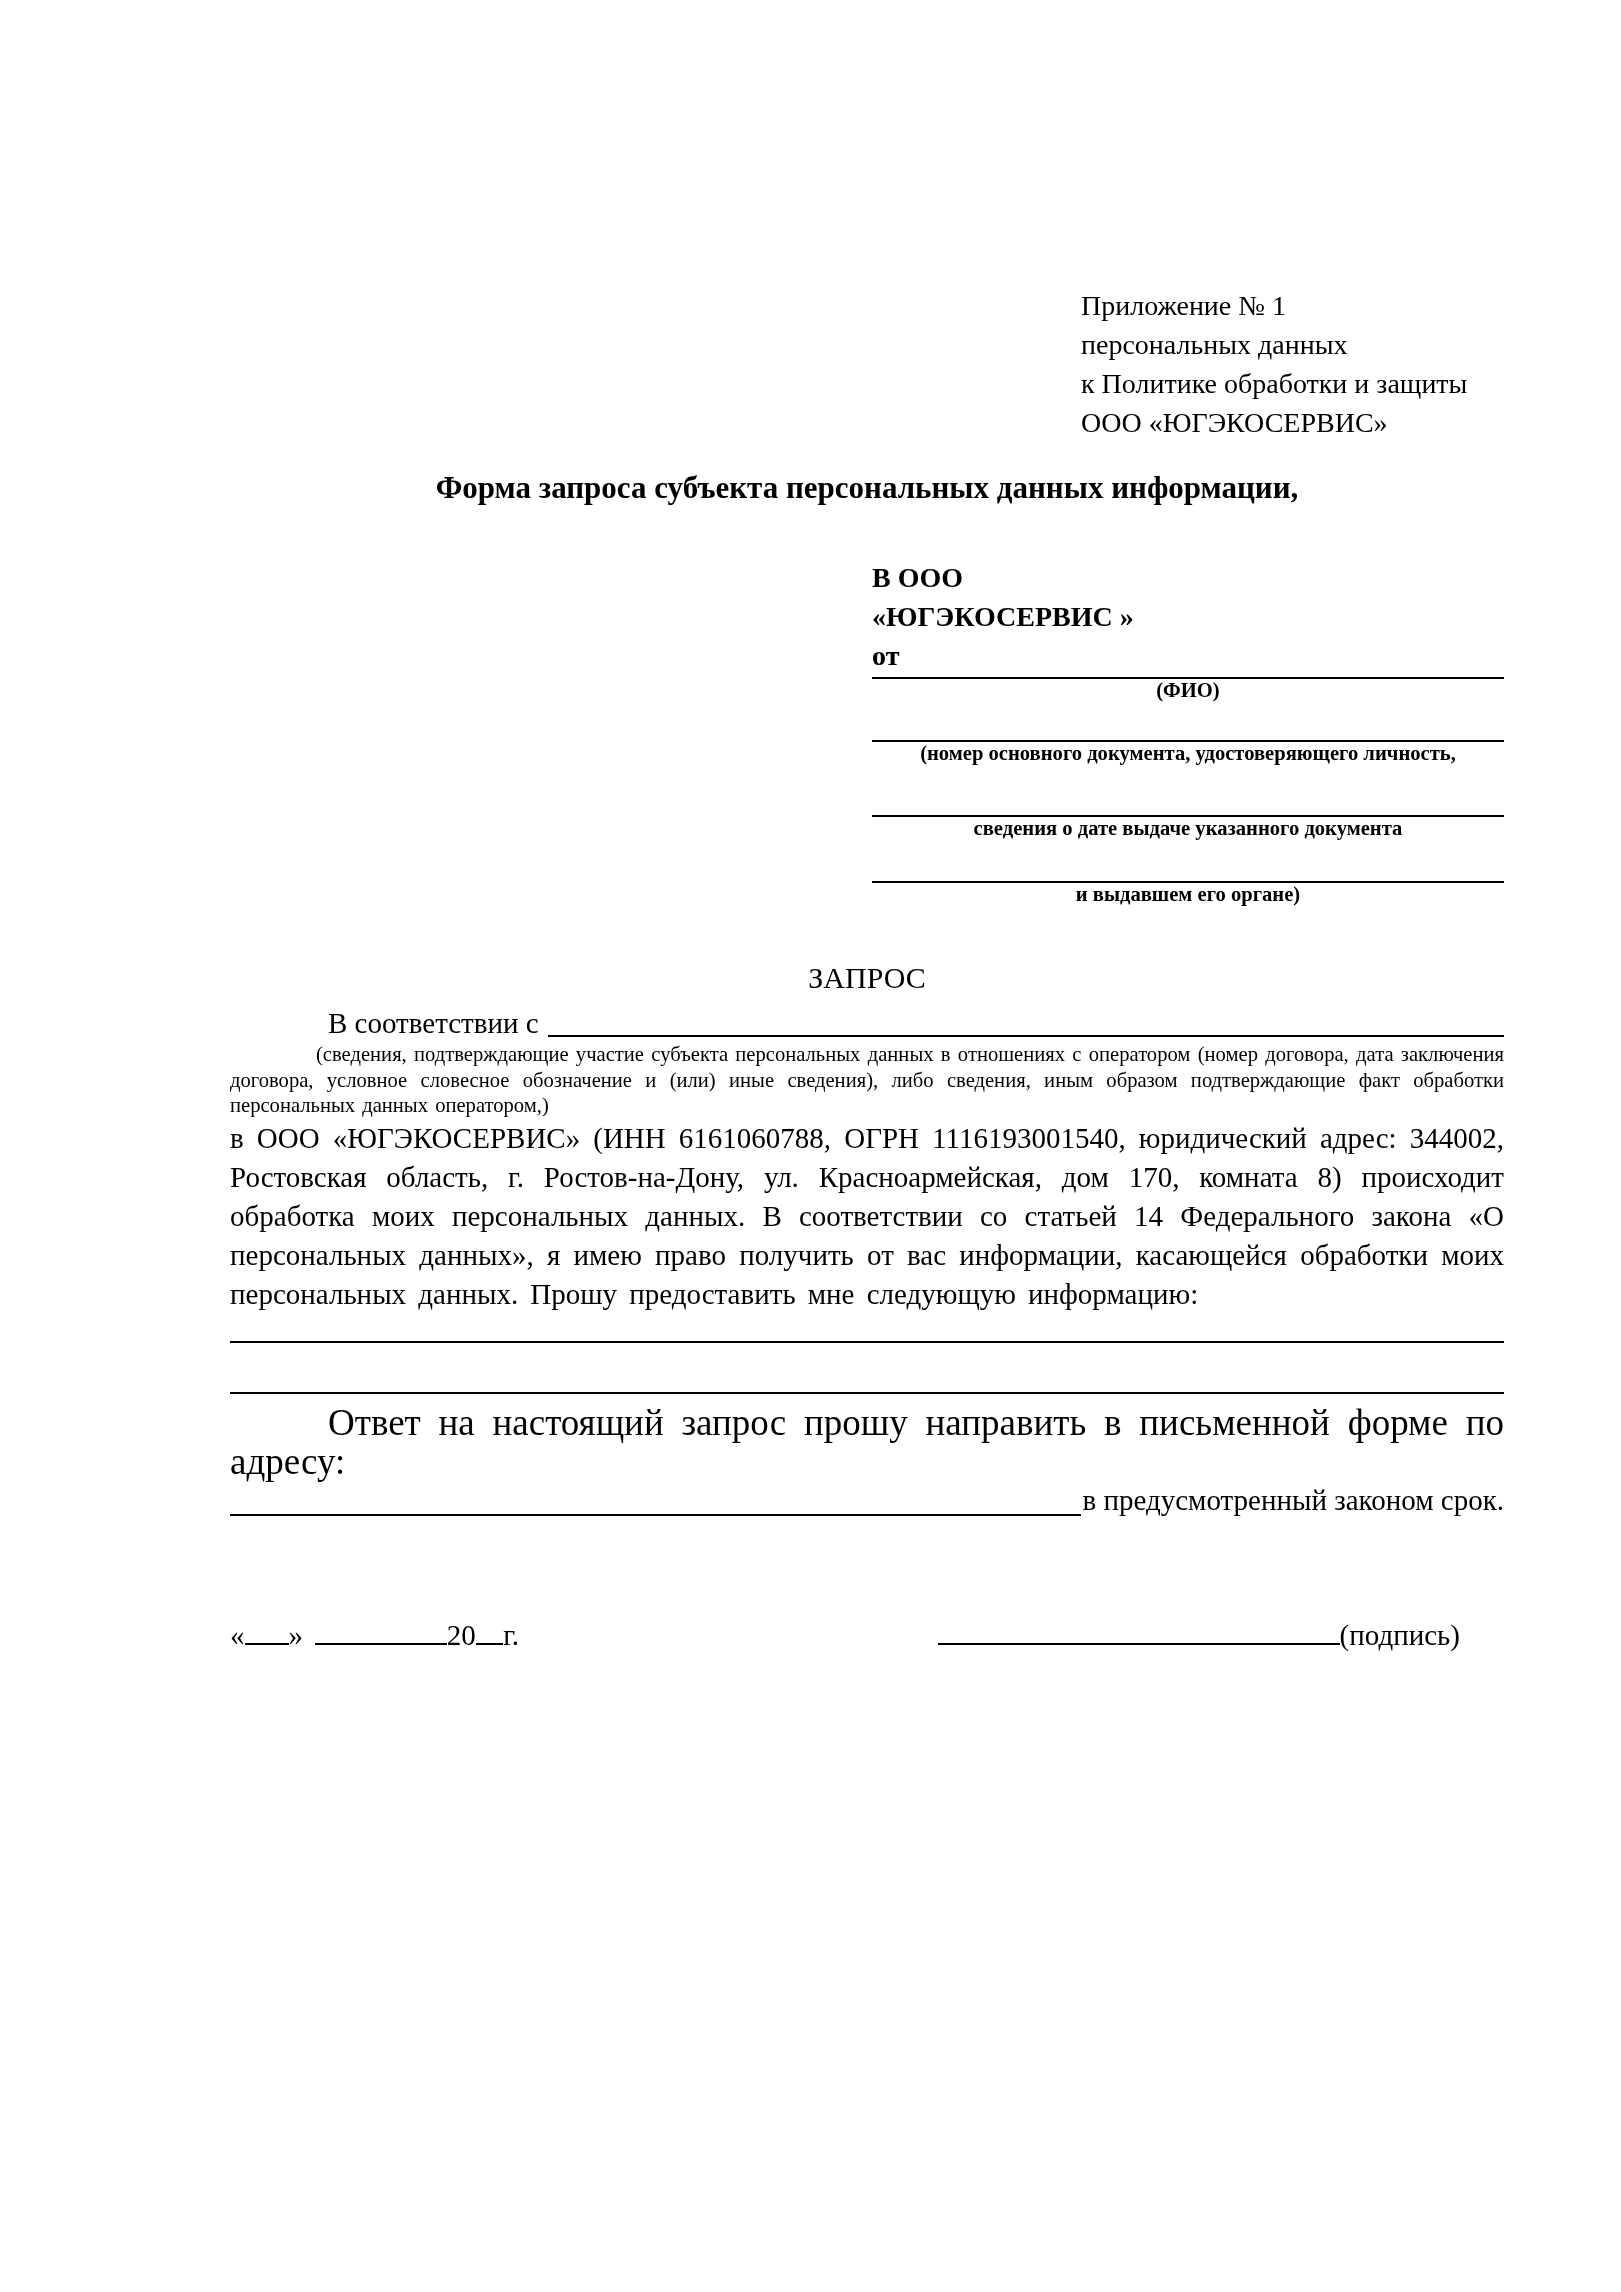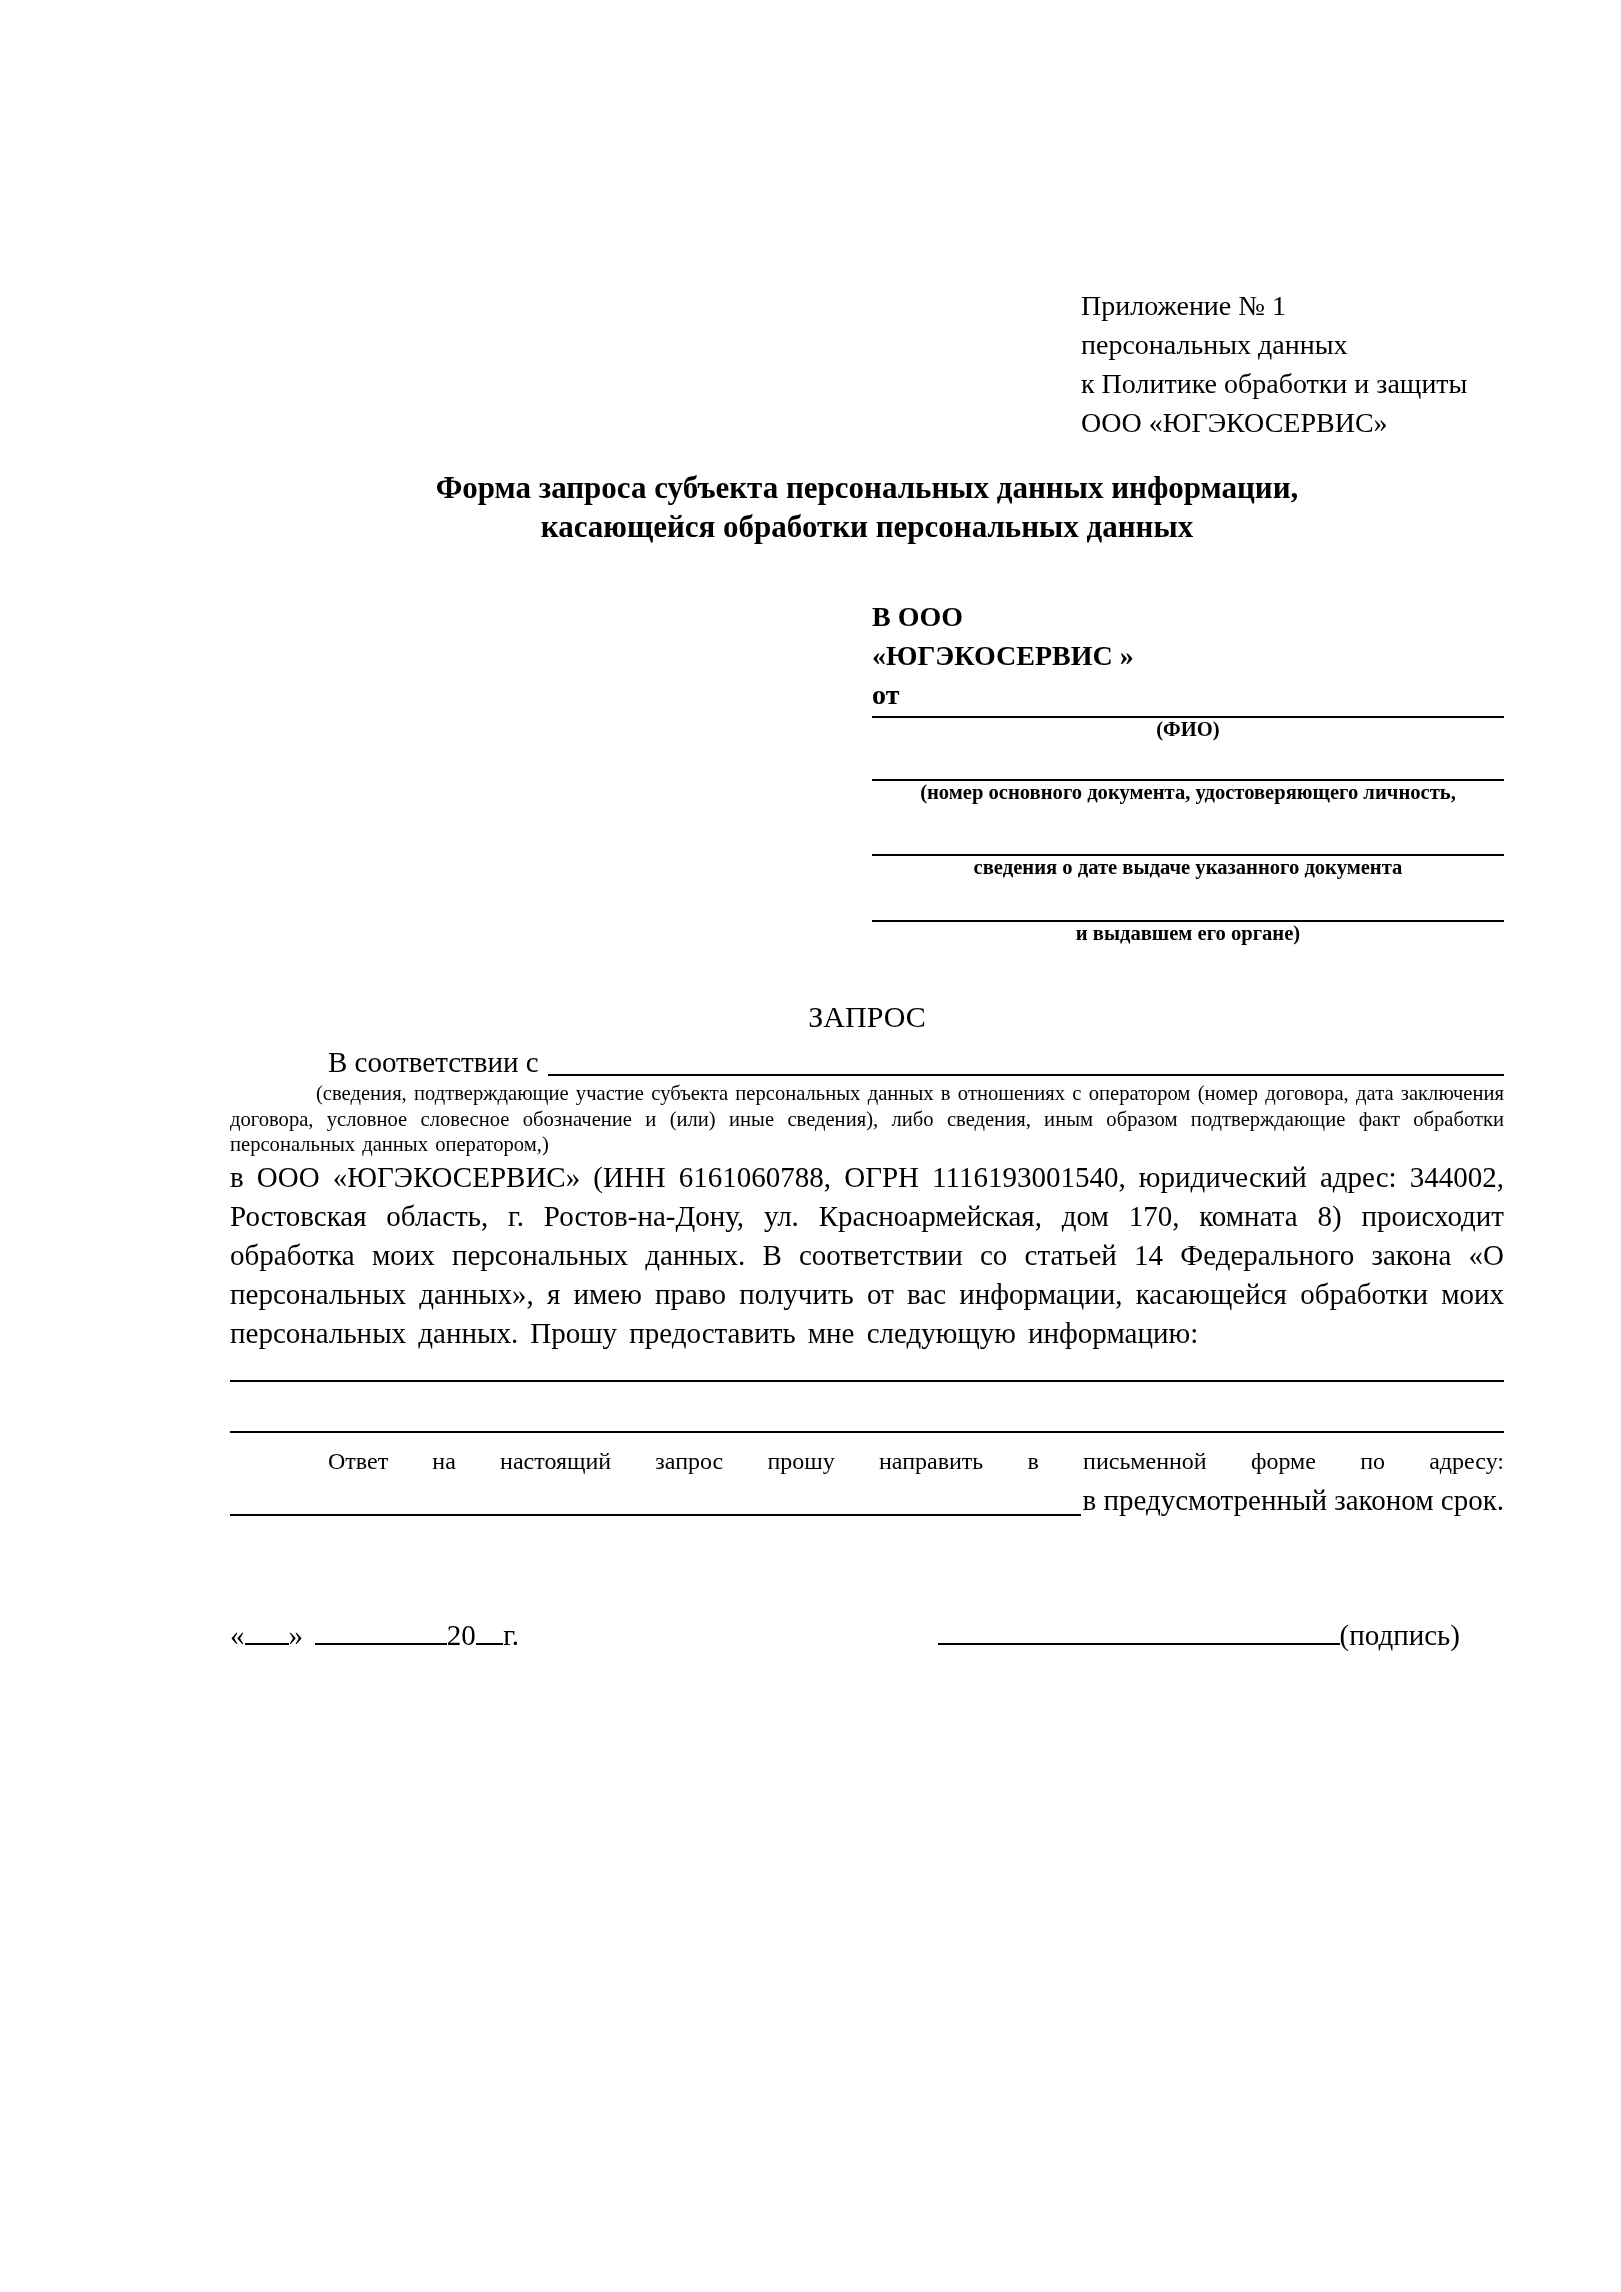--- a/index.html
+++ b/index.html
@@ -85,21 +85,21 @@
     line-height: 39px;
     text-align: justify;
     word-spacing: 4.9px;
   }
   
   .blank-rule-1 { height: 29px; }
   .blank-rule-2 { height: 51px; }
   
   .reply-line1 {
     margin-top: 9.8px;
-    font-size: 24px;
+    font-size: 37px;
     line-height: 39px;
     text-indent: 98px;
     text-align: justify;
     text-align-last: justify;
   }
   .reply-line2 {
     display: flex;
     align-items: flex-end;
     font-size: 29px;
     line-height: 39px;
@@ -135,21 +135,20 @@
 
   <div class="header-block">
     <div>Приложение № 1</div>
     <div>персональных данных</div>
     <div>к Политике обработки и защиты</div>
     <div>ООО «ЮГЭКОСЕРВИС»</div>
   </div>
 
   <div class="doc-title">
     <div>Форма запроса субъекта персональных данных информации,</div>
-    <div>касающейся обработки персональных данных</div>
   </div>
 
   <div class="addressee">
     <div class="addr-line">В ООО</div>
     <div class="addr-line">«ЮГЭКОСЕРВИС »</div>
     <div class="addr-line">от</div>
 
     <div class="rule field-rule-1"></div>
     <div class="field-caption">(ФИО)</div>
 

